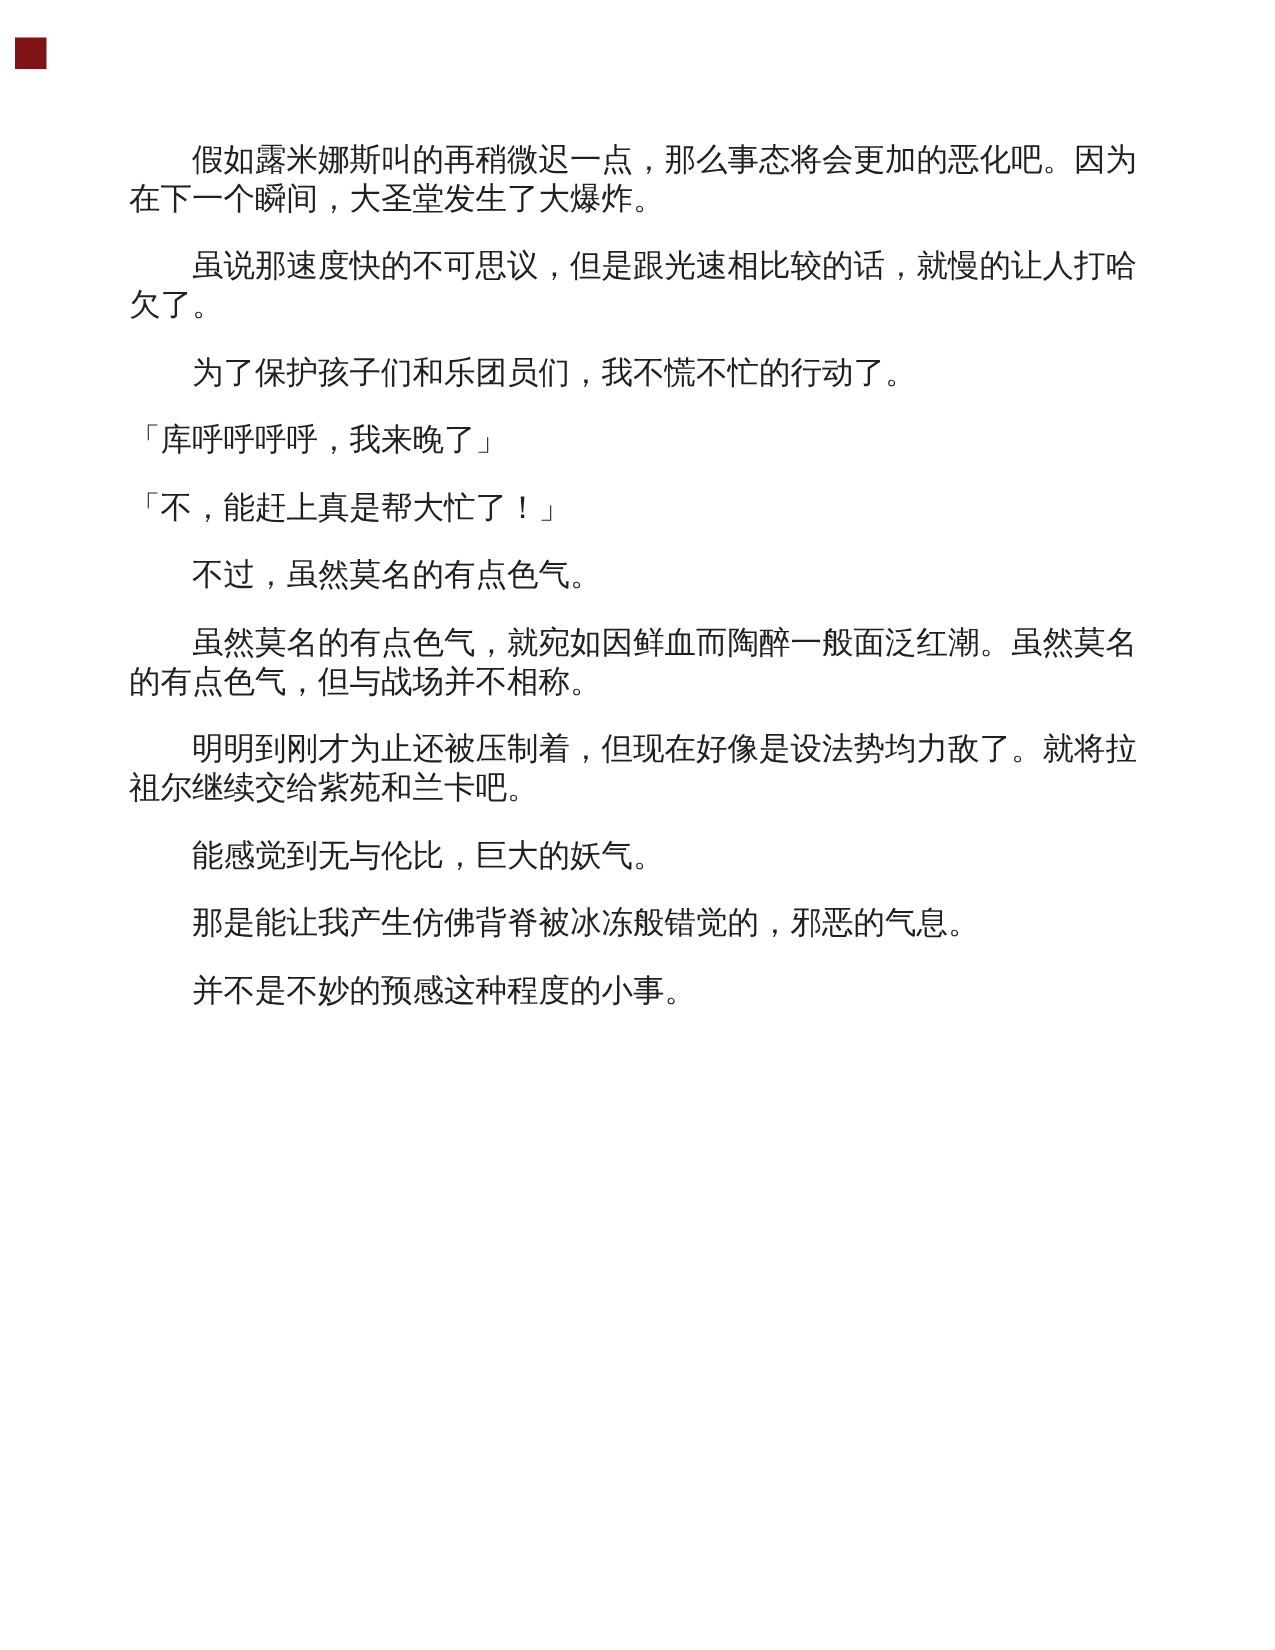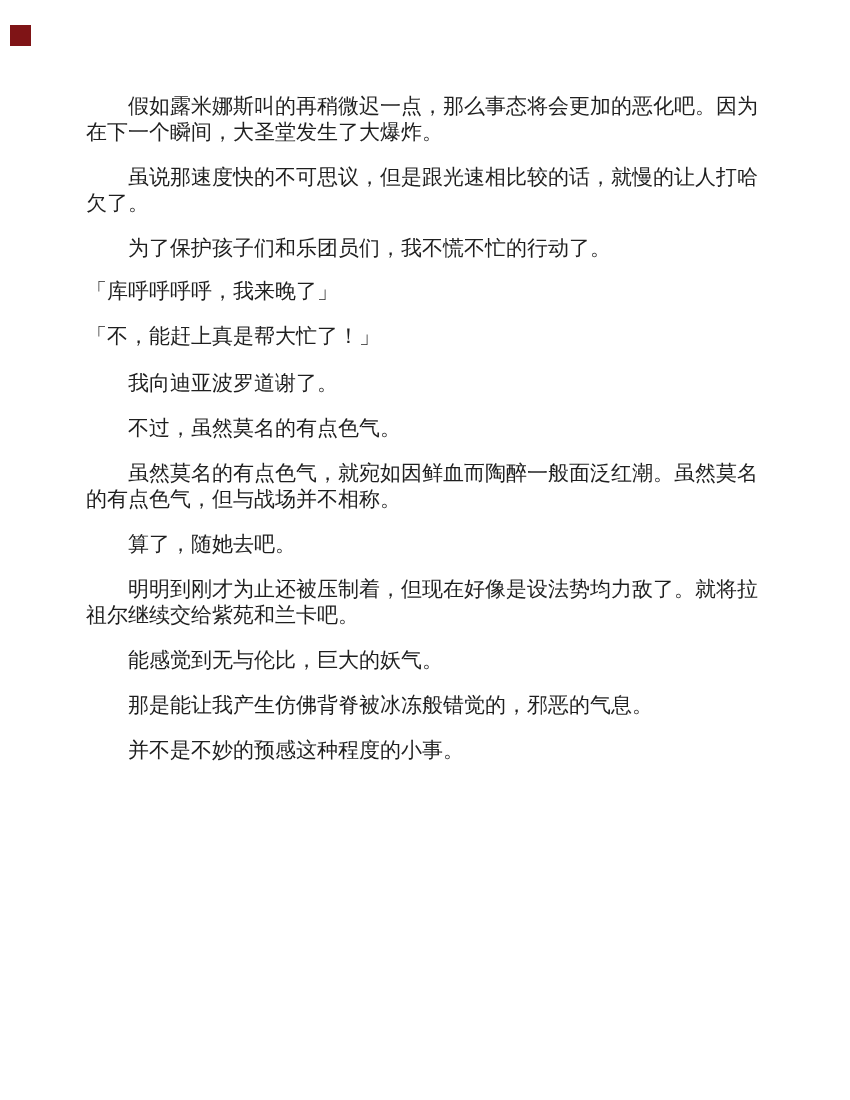--- a/index.html
+++ b/index.html
@@ -31,40 +31,37 @@
     line-height: 26px;
     text-align: left;
   }
   .content p {
     margin: 0 0 19px 0;
     padding: 0;
     text-indent: 2em;
   }
   .content p.dialogue {
     text-indent: 0;
-    font-family: Liberation Mono, monospace;
   }
 </style>
 </head>
 <body>
 
 <div class="page">
 
   <div class="corner-marker" style="background-color: rgb(127, 20, 22);"></div>
 
   <div class="content" style="color: rgb(31, 31, 31);">
 
     <p>假如露米娜斯叫的再稍微迟一点，那么事态将会更加的恶化吧。因为在下一个瞬间，大圣堂发生了大爆炸。</p>
     <p>虽说那速度快的不可思议，但是跟光速相比较的话，就慢的让人打哈欠了。</p>
     <p>为了保护孩子们和乐团员们，我不慌不忙的行动了。</p>
     <p class="dialogue">「库呼呼呼呼，我来晚了」</p>
     <p class="dialogue">「不，能赶上真是帮大忙了！」</p>
-    <p>我向迪亚波罗道谢了。</p>
     <p>不过，虽然莫名的有点色气。</p>
     <p>虽然莫名的有点色气，就宛如因鲜血而陶醉一般面泛红潮。虽然莫名的有点色气，但与战场并不相称。</p>
-    <p>算了，随她去吧。</p>
     <p>明明到刚才为止还被压制着，但现在好像是设法势均力敌了。就将拉祖尔继续交给紫苑和兰卡吧。</p>
     <p>能感觉到无与伦比，巨大的妖气。</p>
     <p>那是能让我产生仿佛背脊被冰冻般错觉的，邪恶的气息。</p>
     <p>并不是不妙的预感这种程度的小事。</p>
 
   </div>
 </div>
 
 </body></html>

